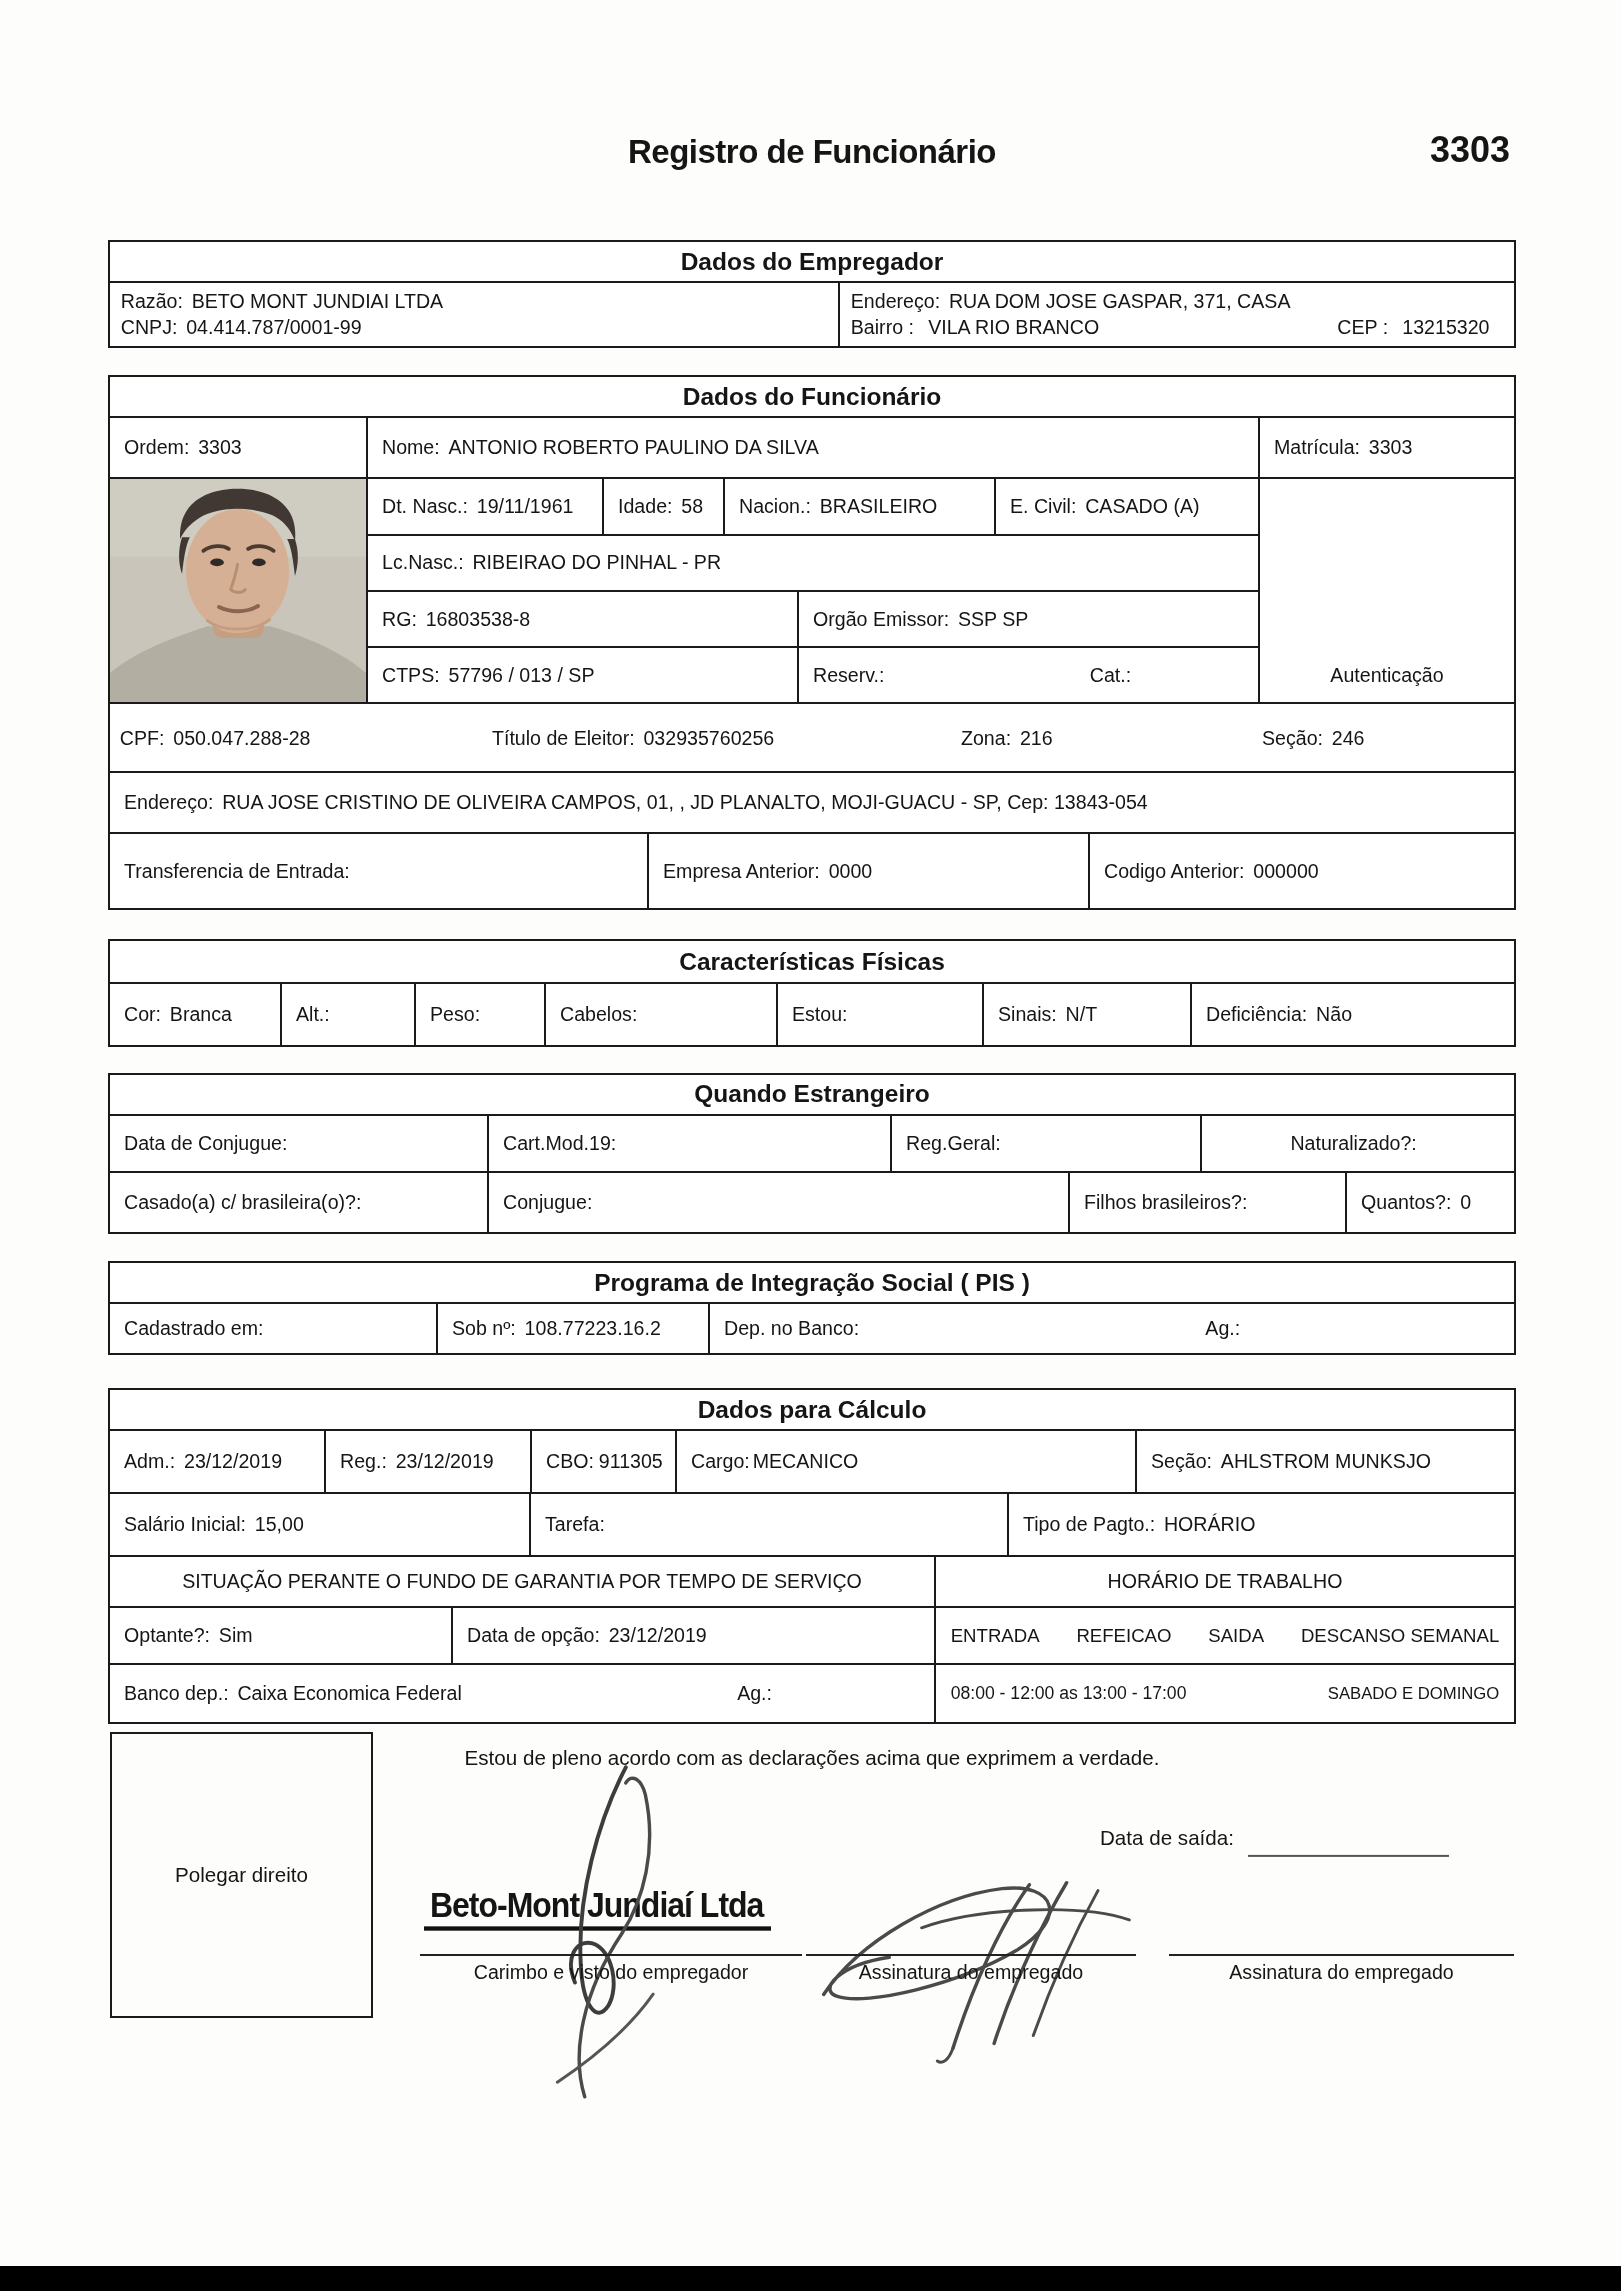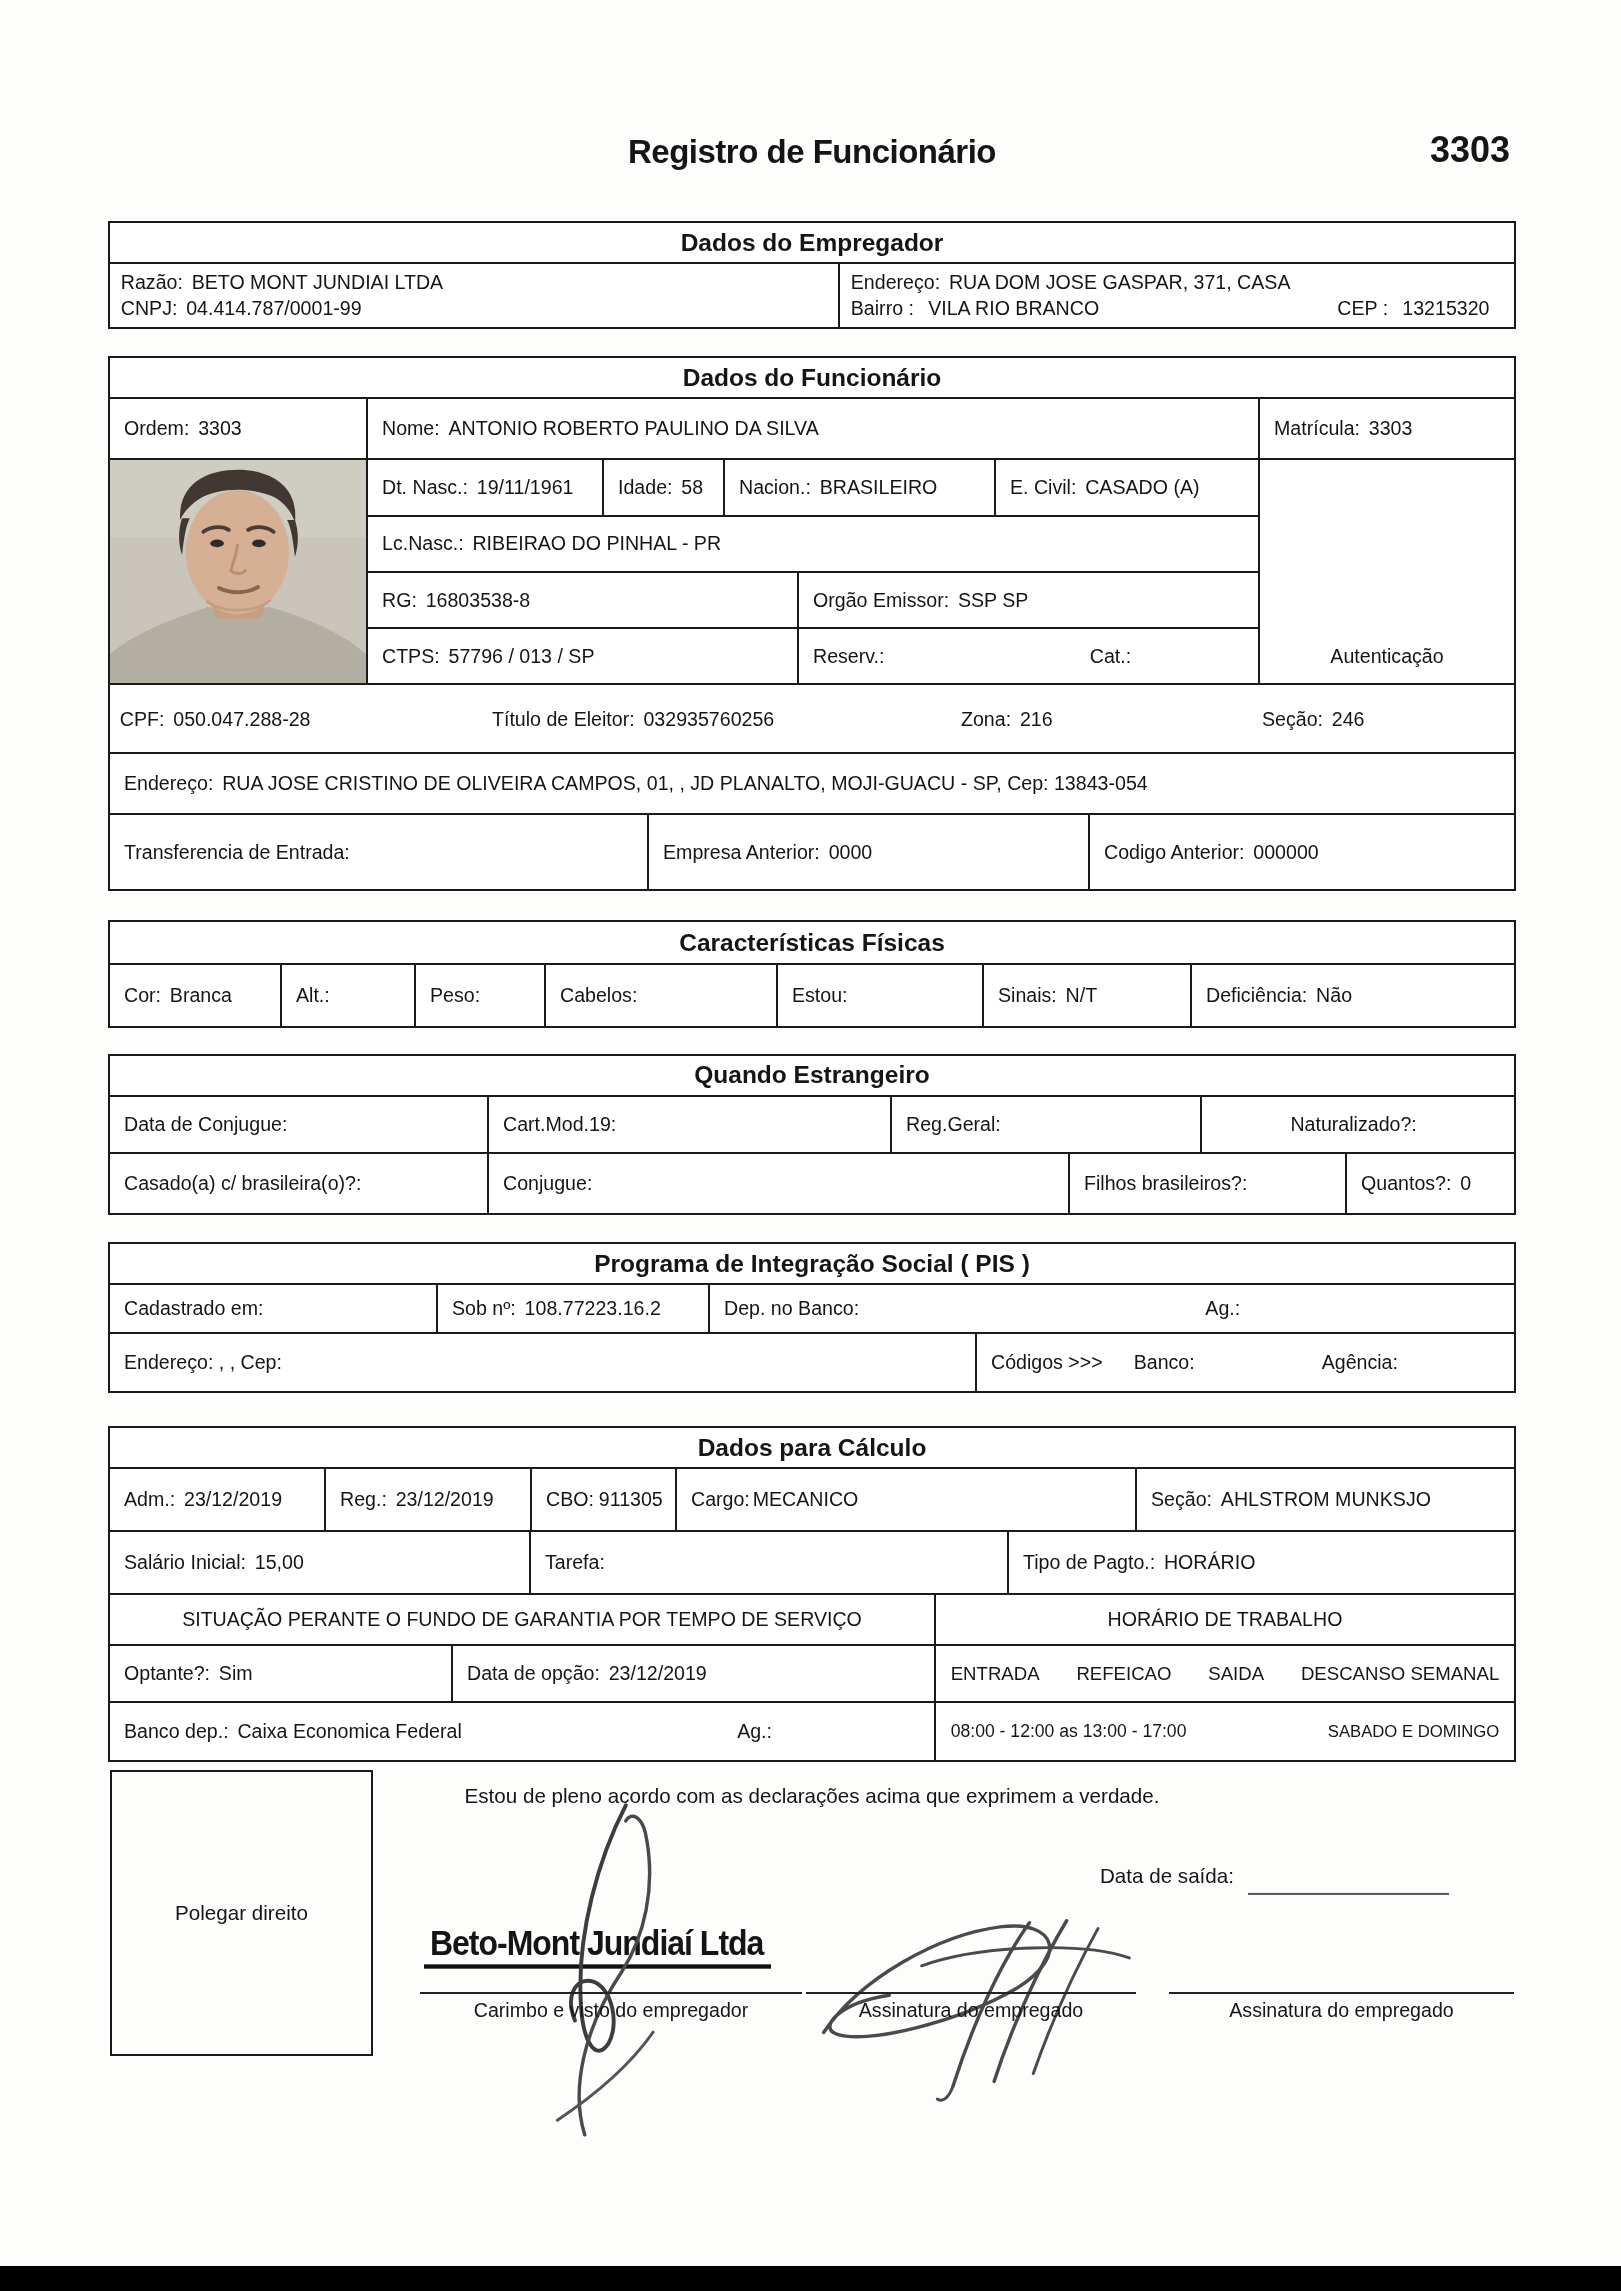--- a/index.html
+++ b/index.html
@@ -59,21 +59,21 @@
 <body>
 
 <div class="page">
   <div class="form">
 
     <div class="doc-head">
       <div class="doc-title">Registro de Funcionário</div>
       <div class="doc-number">3303</div>
     </div>
 
-    <div class="box" style="margin-top:35px">
+    <div class="box" style="margin-top:54px">
       <div class="bt" style="height:41px">Dados do Empregador</div>
       <div class="r" style="height:63px">
         <div class="c col" style="width:730px; padding:4.9px 10.8px">
           <div class="line">
             <span class="fl">Razão:</span>
             <span class="fv">BETO MONT JUNDIAI  LTDA</span>
           </div>
           <div class="line">
             <span class="fl">CNPJ:</span>
             <span class="fv">04.414.787/0001-99</span>
@@ -285,30 +285,20 @@
           </div>
         <div class="c" style="width:272px">
             <span class="fl">Sob nº:</span>
             <span>108.77223.16.2</span>
           </div>
         <div class="c" style="flex:1; justify-content:space-between; padding-right:265px">
           <span class="fl">Dep. no Banco:</span>
           <span class="fl">Ag.:</span>
         </div>
       </div>
-      <div class="r" style="height:57px">
-        <div class="c" style="width:867px">
-            <span class="fl">Endereço:  ,  , Cep:</span>
-          </div>
-        <div class="c" style="flex:1">
-          <span>Códigos &gt;&gt;&gt;</span>
-          <span style="margin-left:31px">Banco:</span>
-          <span style="margin-left:127px">Agência:</span>
-        </div>
-      </div>
     </div>
 
     <div class="box" style="margin-top:33px">
       <div class="bt" style="height:41px">Dados para Cálculo</div>
       <div class="r" style="height:63px">
         <div class="c" style="width:216px">
             <span class="fl">Adm.:</span>
             <span>23/12/2019</span>
           </div>
         <div class="c" style="width:206px">

